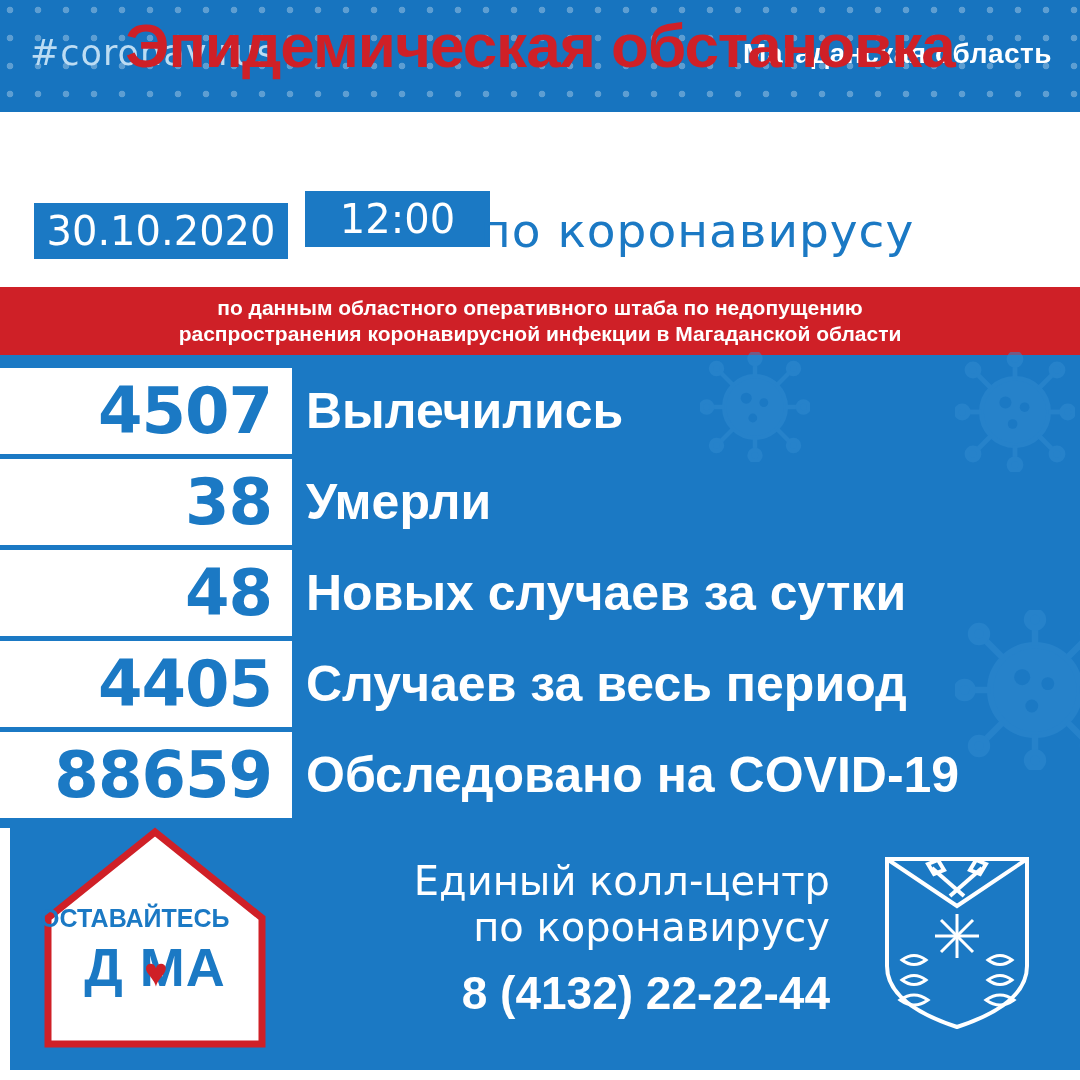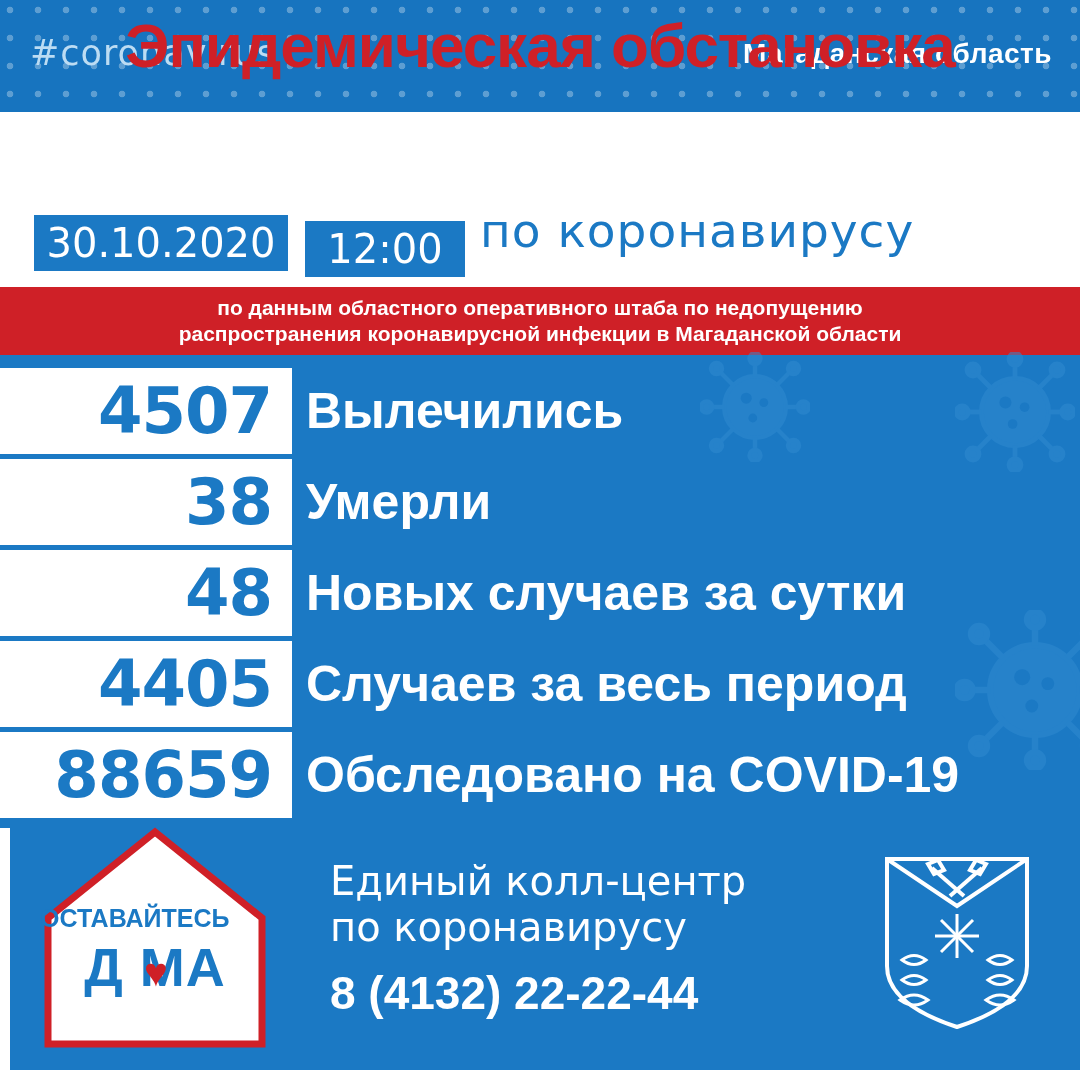--- a/index.html
+++ b/index.html
@@ -80,22 +80,22 @@
     position: absolute;
     background: #1b79c4;
     color: #ffffff;
     font-size: 40px;
     font-family: "DejaVu Sans", sans-serif;
     display: flex;
     align-items: center;
     justify-content: center;
     height: 56px;
   }
-  .date-chip { left: 34px; top: 215px; width: 254px; }
-  .time-chip { left: 305px; top: 221px; width: 160px; text-align: center; }
+  .date-chip { left: 34px; top: 203px; width: 254px; }
+  .time-chip { left: 305px; top: 191px; width: 185px; text-align: center; }
   .subtitle {
     position: absolute;
     left: 480px;
     top: 203px;
     font-size: 47px;
     color: #1b79c4;
     letter-spacing: 1px;
     font-family: "DejaVu Sans", sans-serif;
   }
 
@@ -215,21 +215,21 @@
     color: #cf2027;
     font-size: 40px;
     line-height: 1;
   }
 
   .callcenter {
     position: absolute;
     left: 330px;
     top: 30px;
     width: 500px;
-    text-align: left;
+    text-align: right;
     color: #ffffff;
   }
   .cc-line1, .cc-line2 {
     font-size: 40px;
     font-family: "DejaVu Sans", sans-serif;
     line-height: 1.15;
   }
   .cc-phone {
     margin-top: 16px;
     font-size: 46px;

